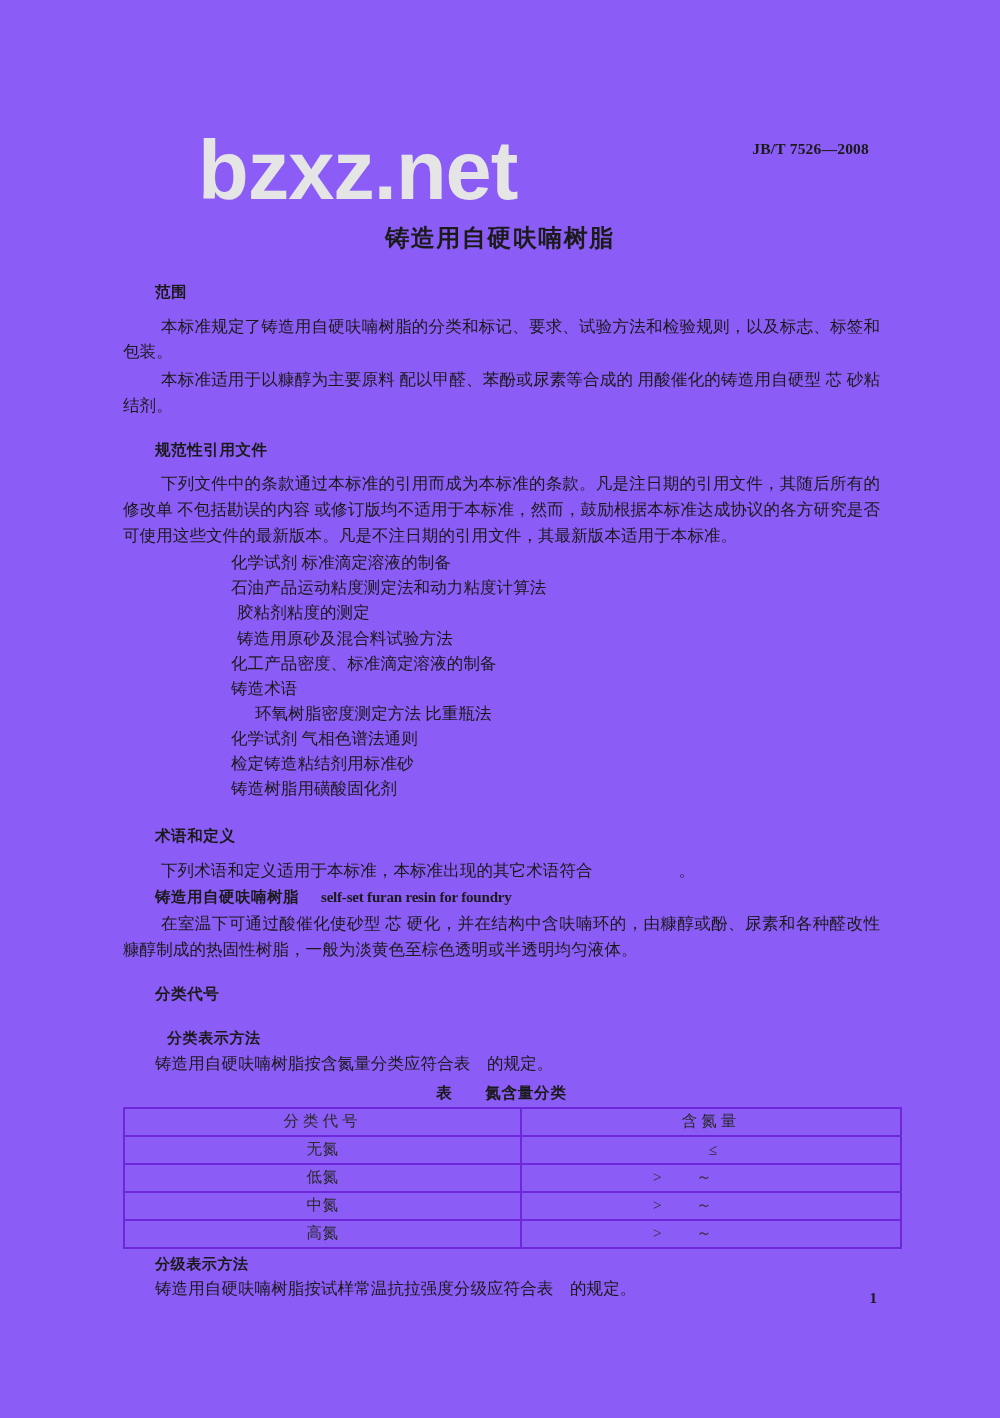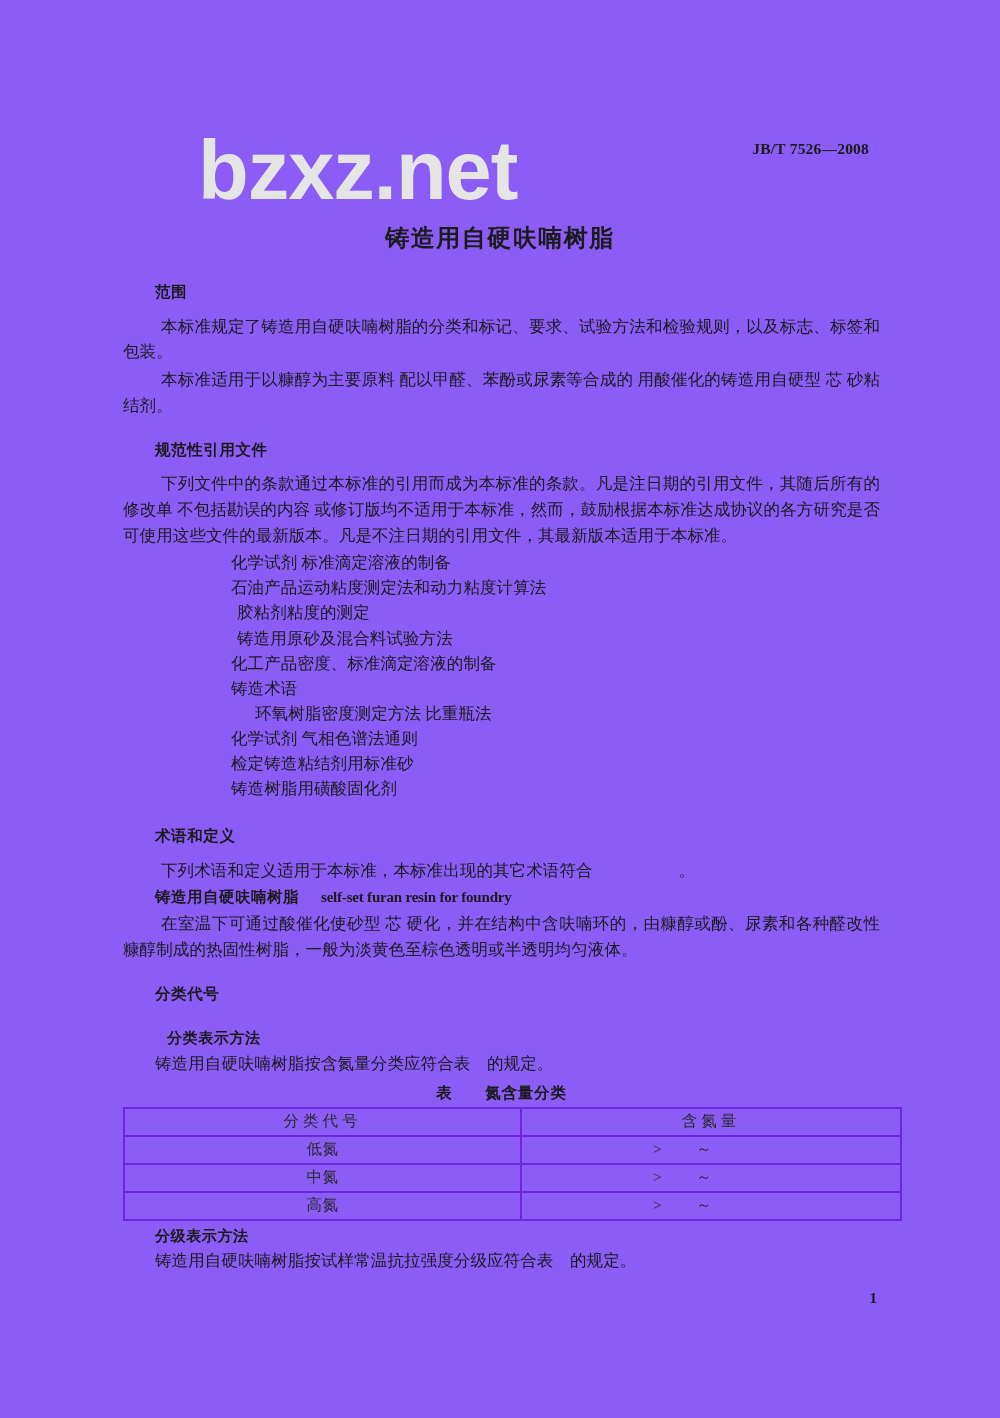--- a/index.html
+++ b/index.html
@@ -247,20 +247,24 @@
 
     <div class="table-caption">表　　氮含量分类</div>
 
     <table class="cls-table">
       <tbody>
         <tr class="head">
           <td class="col-a">分类代号</td>
           <td class="col-b">含氮量</td>
         </tr>
         <tr>
+          <td class="col-a">无氮</td>
+          <td class="col-b"><span class="val-cell" style="min-width:60px;text-align:center"><span>≤</span></span></td>
+        </tr>
+        <tr>
           <td class="col-a">低氮</td>
           <td class="col-b"><span class="val-cell"><span class="op">&gt;</span><span>～</span></span></td>
         </tr>
         <tr>
           <td class="col-a">中氮</td>
           <td class="col-b"><span class="val-cell"><span class="op">&gt;</span><span>～</span></span></td>
         </tr>
         <tr>
           <td class="col-a">高氮</td>
           <td class="col-b"><span class="val-cell"><span class="op">&gt;</span><span>～</span></span></td>

